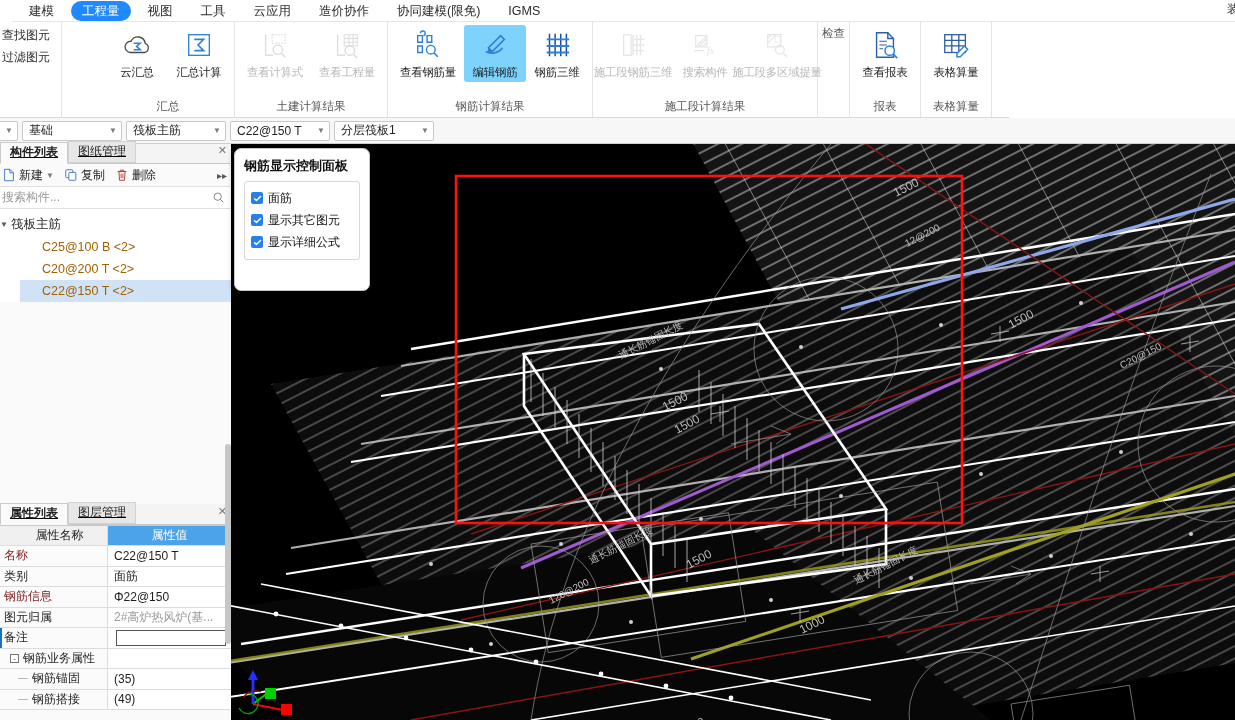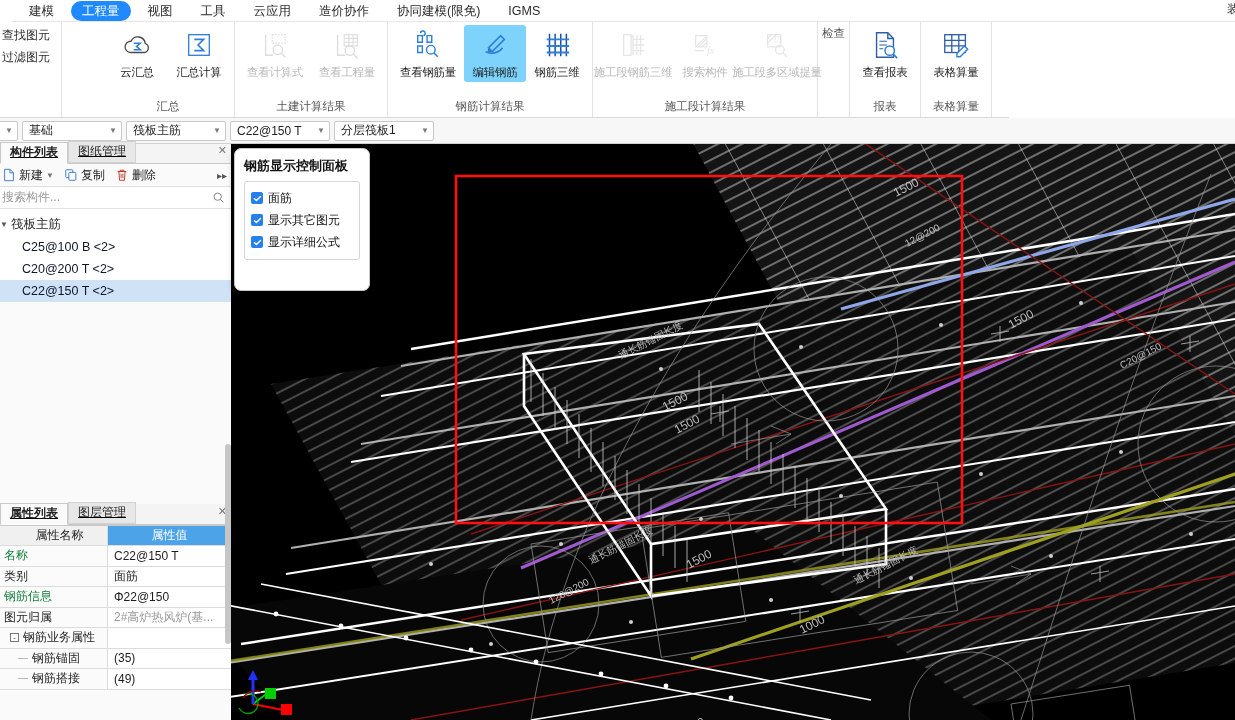--- a/index.html
+++ b/index.html
@@ -122,21 +122,21 @@
   .csearch .ph { font-size: 12px; color: #9a9a9a; }
   .csearch .mag { position: absolute; right: 6px; top: 4px; }
 
   .tree { padding: 4px 0 0 0; font-size: 12.5px; color: #1d1d1d; background:#fff; }
   .tree .root {
     display: flex; align-items: center; gap: 3px; padding: 3px 0 3px 0px;
     white-space: nowrap;
   }
   .tree .root .tri { font-size: 8px; color: #555; }
   .tree .leaf {
-    padding: 4px 1px 4px 22px; white-space: nowrap; color: #0f172a;
+    padding: 4px 1px 4px 22px; white-space: nowrap; color: #a16207; margin-left: 20px;
   }
   .tree .leaf.sel { background: #cfe2f6; }
 
   
   .propgrid { width: 231px; font-size: 12px; border-top: 1px solid #c9c9c9; }
   .prow { display: flex; height: 20.5px; border-bottom: 1px solid #dcdcdc; }
   .prow .pk {
     width: 108px; border-right: 1px solid #dcdcdc; padding-left: 4px;
     display: flex; align-items: center; white-space: nowrap; color: #1d1d1d;
     background: #fbfbfb; overflow: hidden;
@@ -145,21 +145,21 @@
     flex: 1; padding-left: 6px; display: flex; align-items: center;
     white-space: nowrap; overflow: hidden; color: #1d1d1d; background: #fff;
   }
   .prow.head { height: 20px; background: #f0f0f0; }
   .prow.head .pk {
     justify-content: center; background: #f0f0f0; color: #222; padding-left: 12px;
   }
   .prow.head .pv {
     justify-content: center; background: #4da3e8; color: #fff; padding-left: 0;
   }
-  .prow .pk.blue { color: #15803d; }
+  .prow .pk.blue { color: #7f1d1d; }
   .prow .pv.gray { color: #9a9a9a; }
   .prow.active .pk { border-left: 2px solid #1a6fc4; padding-left: 2px; }
   .prow .editbox {
     border: 1px solid #555; background: #fff; height: 16px; width: 110px;
     margin-left: 2px;
   }
   .prow .indent1 { padding-left: 6px; display:flex; align-items:center; gap:4px; }
   .prow .indent2 { padding-left: 14px; display:flex; align-items:center; gap:4px; }
   .expander {
     width: 9px; height: 9px; border: 1px solid #767676; background: #fff;
@@ -498,20 +498,26 @@
             <div class="pk">类别</div>
             <div class="pv">面筋</div>
           </div>
           <div class="prow">
             <div class="pk blue">钢筋信息</div>
             <div class="pv">Φ22@150</div>
           </div>
           <div class="prow">
             <div class="pk">图元归属</div>
             <div class="pv gray">2#高炉热风炉(基...</div>
+          </div>
+          <div class="prow active">
+            <div class="pk">备注</div>
+            <div class="pv">
+              <div class="editbox"></div>
+            </div>
           </div>
           <div class="prow">
             <div class="pk">
               <span class="indent1">
                 <span class="expander">-</span>
                 <span>钢筋业务属性</span>
               </span>
             </div>
             <div class="pv"></div>
           </div>

